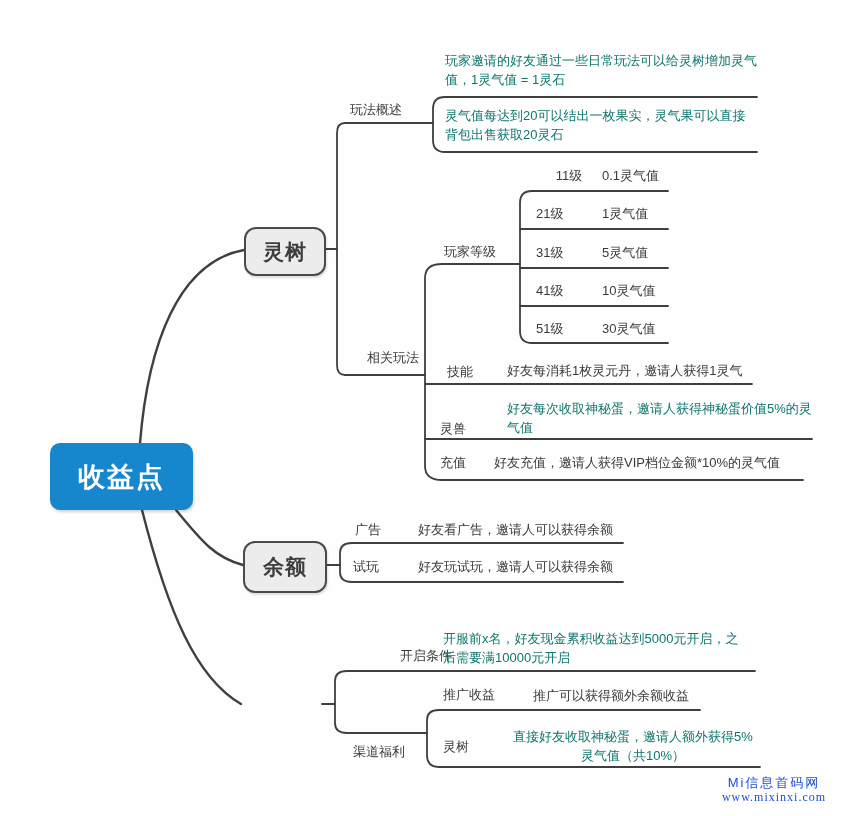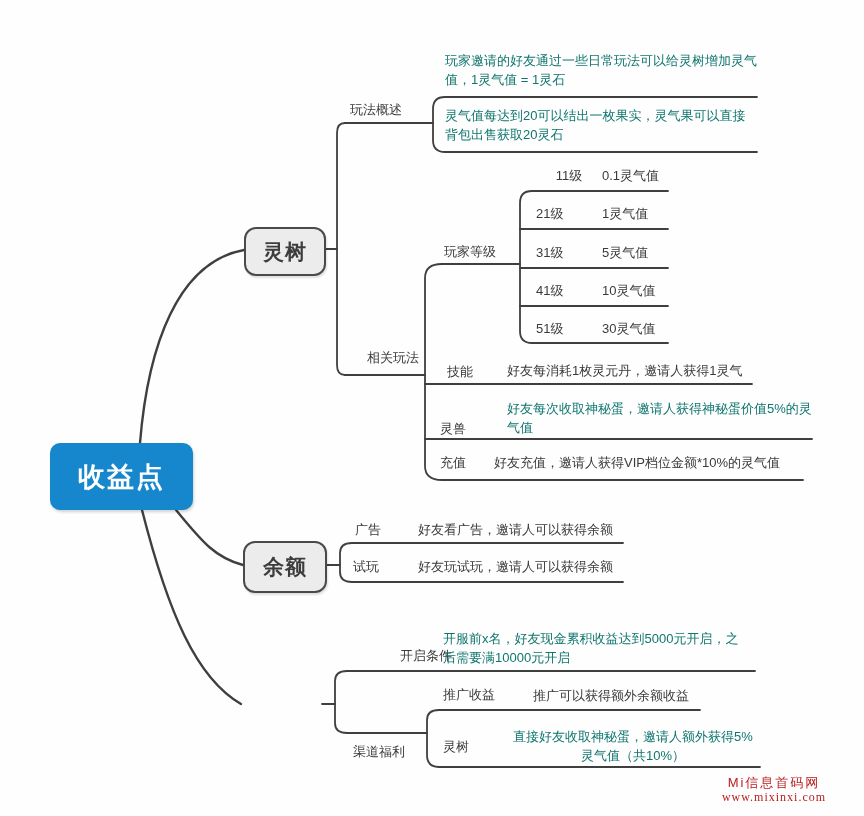--- a/index.html
+++ b/index.html
@@ -19,21 +19,21 @@
   .node.root{
     background:#1787cd;border:none;border-radius:10px;color:#fff;
     font-size:27px;letter-spacing:2px;box-shadow:1px 2px 3px rgba(0,0,0,0.18);
   }
   .lbl{position:absolute;font-size:13px;white-space:nowrap;color:#3a3a3a;}
   .desc{position:absolute;font-size:13px;line-height:19px;color:#0f766e;}
   .lvlrow{position:absolute;font-size:13px;white-space:nowrap;color:#3a3a3a;}
   .lvlrow .lvl{display:inline-block;width:66px;}
   .watermark{
     position:absolute;left:688px;top:775px;width:172px;text-align:center;
-    color:#b91c1c;line-height:15px;
+    color:#1d4ed8;line-height:15px;
   }
   .watermark .w1{font-size:13px;letter-spacing:2px;}
   .watermark .w2{font-size:12px;font-family:Liberation Serif, serif;letter-spacing:1px;}
 </style>
 </head>
 <body>
 
 <div class="canvas">
 
   <svg class="wires">

